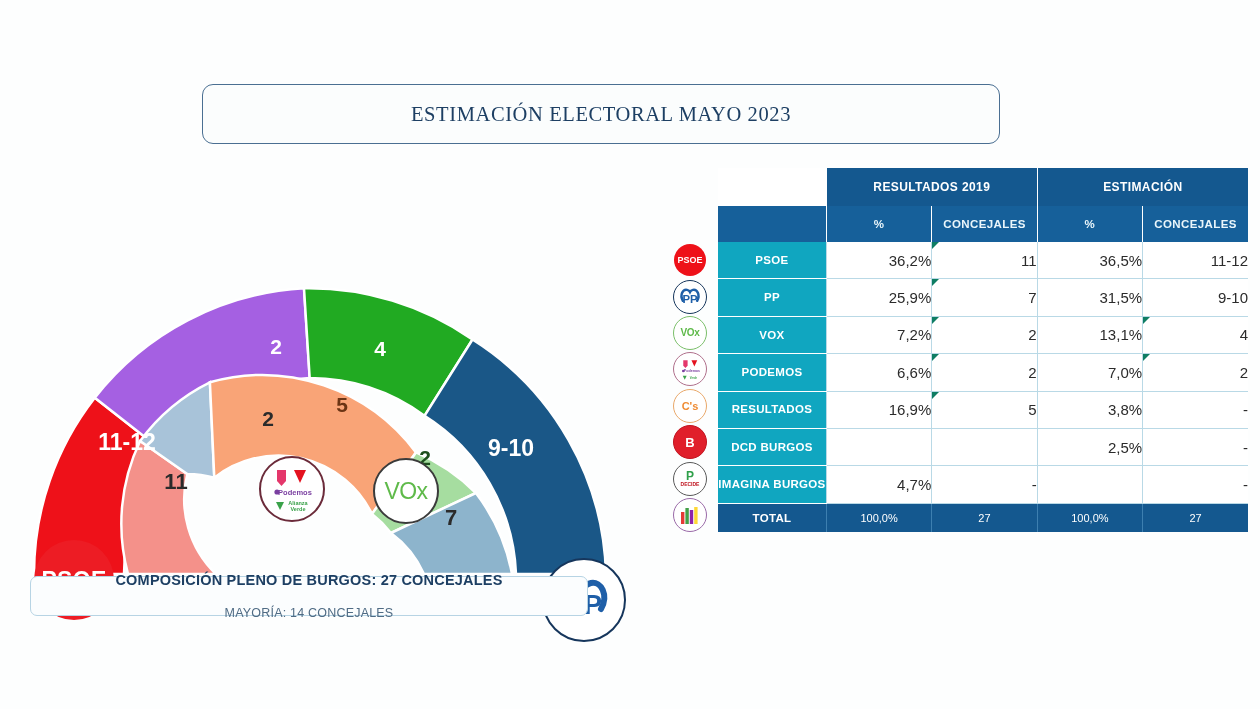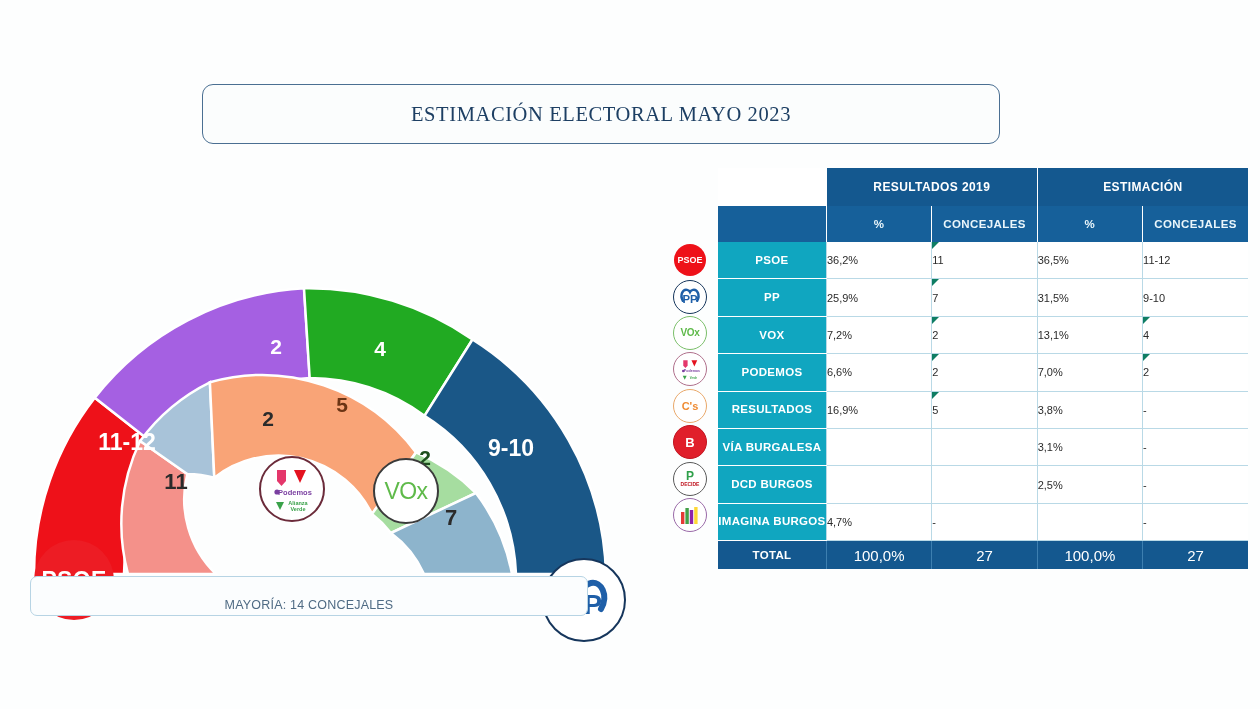--- a/index.html
+++ b/index.html
@@ -71,30 +71,30 @@
              text-align:center;letter-spacing:.4px;height:38px;
              border-left:1.6px solid #ffffff;}
   .hdr-sub{background:#16609a;color:#eaf6fb;font-size:11.5px;
            text-align:center;letter-spacing:.4px;height:36px;
            border-left:1.6px solid #ffffff;}
   .hdr-blank2{background:#16609a;}
 
   .row-name{background:#10a6c0;color:#ffffff;font-size:11.5px;font-weight:bold;
             text-align:center;letter-spacing:.3px;height:36.4px;
             border-bottom:1.6px solid #ffffff;line-height:1.12;}
-  .row-val{background:#ffffff;color:#2b2b2b;font-size:11px;text-align:left;
+  .row-val{background:#ffffff;color:#2b2b2b;font-size:15px;text-align:right;
            height:36.4px;border-bottom:1px solid #b9d9e6;
            border-left:1px solid #b9d9e6;position:relative;}
   .row-val.flag::before{
     content:"";position:absolute;left:0;top:0;
     border-top:7px solid #0e7d63;border-right:7px solid transparent;
   }
   .tot-name{background:#14588f;color:#ffffff;font-size:11.5px;font-weight:bold;
             text-align:center;height:28px;letter-spacing:.3px;}
-  .tot-val{background:#14588f;color:#ffffff;font-size:15px;text-align:center;
+  .tot-val{background:#14588f;color:#ffffff;font-size:11px;text-align:center;
            height:28px;border-left:1.4px solid #3d7fb0;}
 </style>
 </head>
 <body>
 
 <div class="canvas">
 
   <div id="title-box">
     <div id="title-text">ESTIMACIÓN ELECTORAL MAYO 2023</div>
   </div>
@@ -154,20 +154,21 @@
         <text x="34" y="50" text-anchor="middle" font-family="Liberation Sans, sans-serif" font-size="5.5" font-weight="bold" fill="#3aa24a">Verde</text>
       </svg>
     </div>
 
     <div class="badge" id="badge-vox">
       <span style="color:#5fba4a;font-size:23px;letter-spacing:-.5px;">VOx</span>
     </div>
   </div>
 
   <div id="caption-box">
+    <div id="caption-main">COMPOSICIÓN PLENO DE BURGOS: 27 CONCEJALES</div>
     <div id="caption-sub">MAYORÍA: 14 CONCEJALES</div>
   </div>
 
   <div id="table-wrap">
 
     <div id="logo-col">
       <div class="logo-cell">
         <div class="logo-circle" style="background:#ee1119;">
           <span style="color:#fff;font-weight:bold;font-size:9px;">PSOE</span>
         </div>
@@ -278,27 +279,20 @@
           <td class="row-val flag">2</td>
         </tr>
         <tr>
           <td class="row-name">RESULTADOS</td>
           <td class="row-val">16,9%</td>
           <td class="row-val flag">5</td>
           <td class="row-val">3,8%</td>
           <td class="row-val">-</td>
         </tr>
         <tr>
-          <td class="row-name">VÍA BURGALESA</td>
-          <td class="row-val"></td>
-          <td class="row-val"></td>
-          <td class="row-val">3,1%</td>
-          <td class="row-val">-</td>
-        </tr>
-        <tr>
           <td class="row-name">DCD BURGOS</td>
           <td class="row-val"></td>
           <td class="row-val"></td>
           <td class="row-val">2,5%</td>
           <td class="row-val">-</td>
         </tr>
         <tr>
           <td class="row-name">IMAGINA BURGOS</td>
           <td class="row-val">4,7%</td>
           <td class="row-val">-</td>

